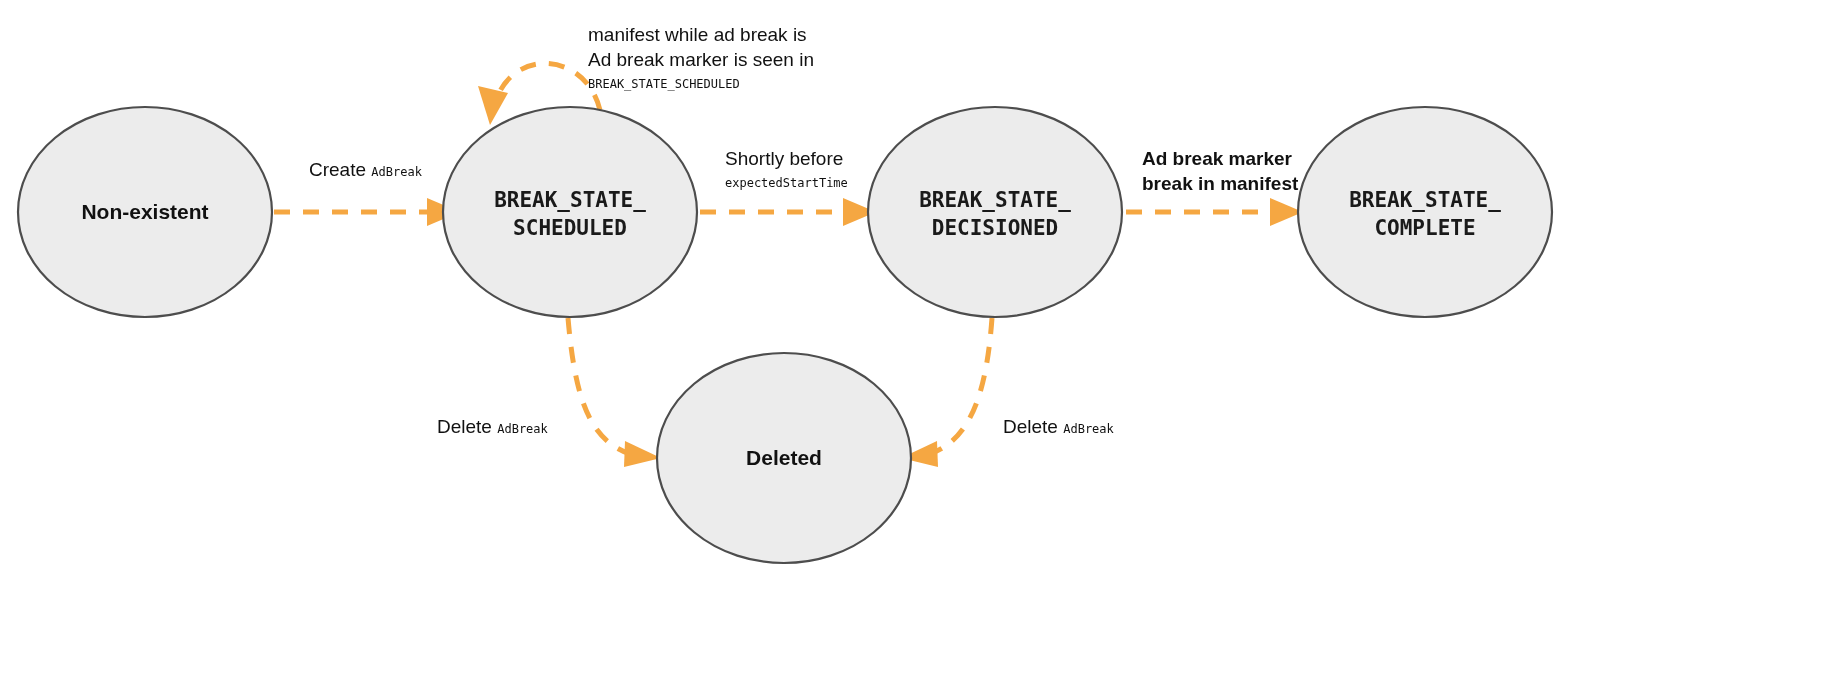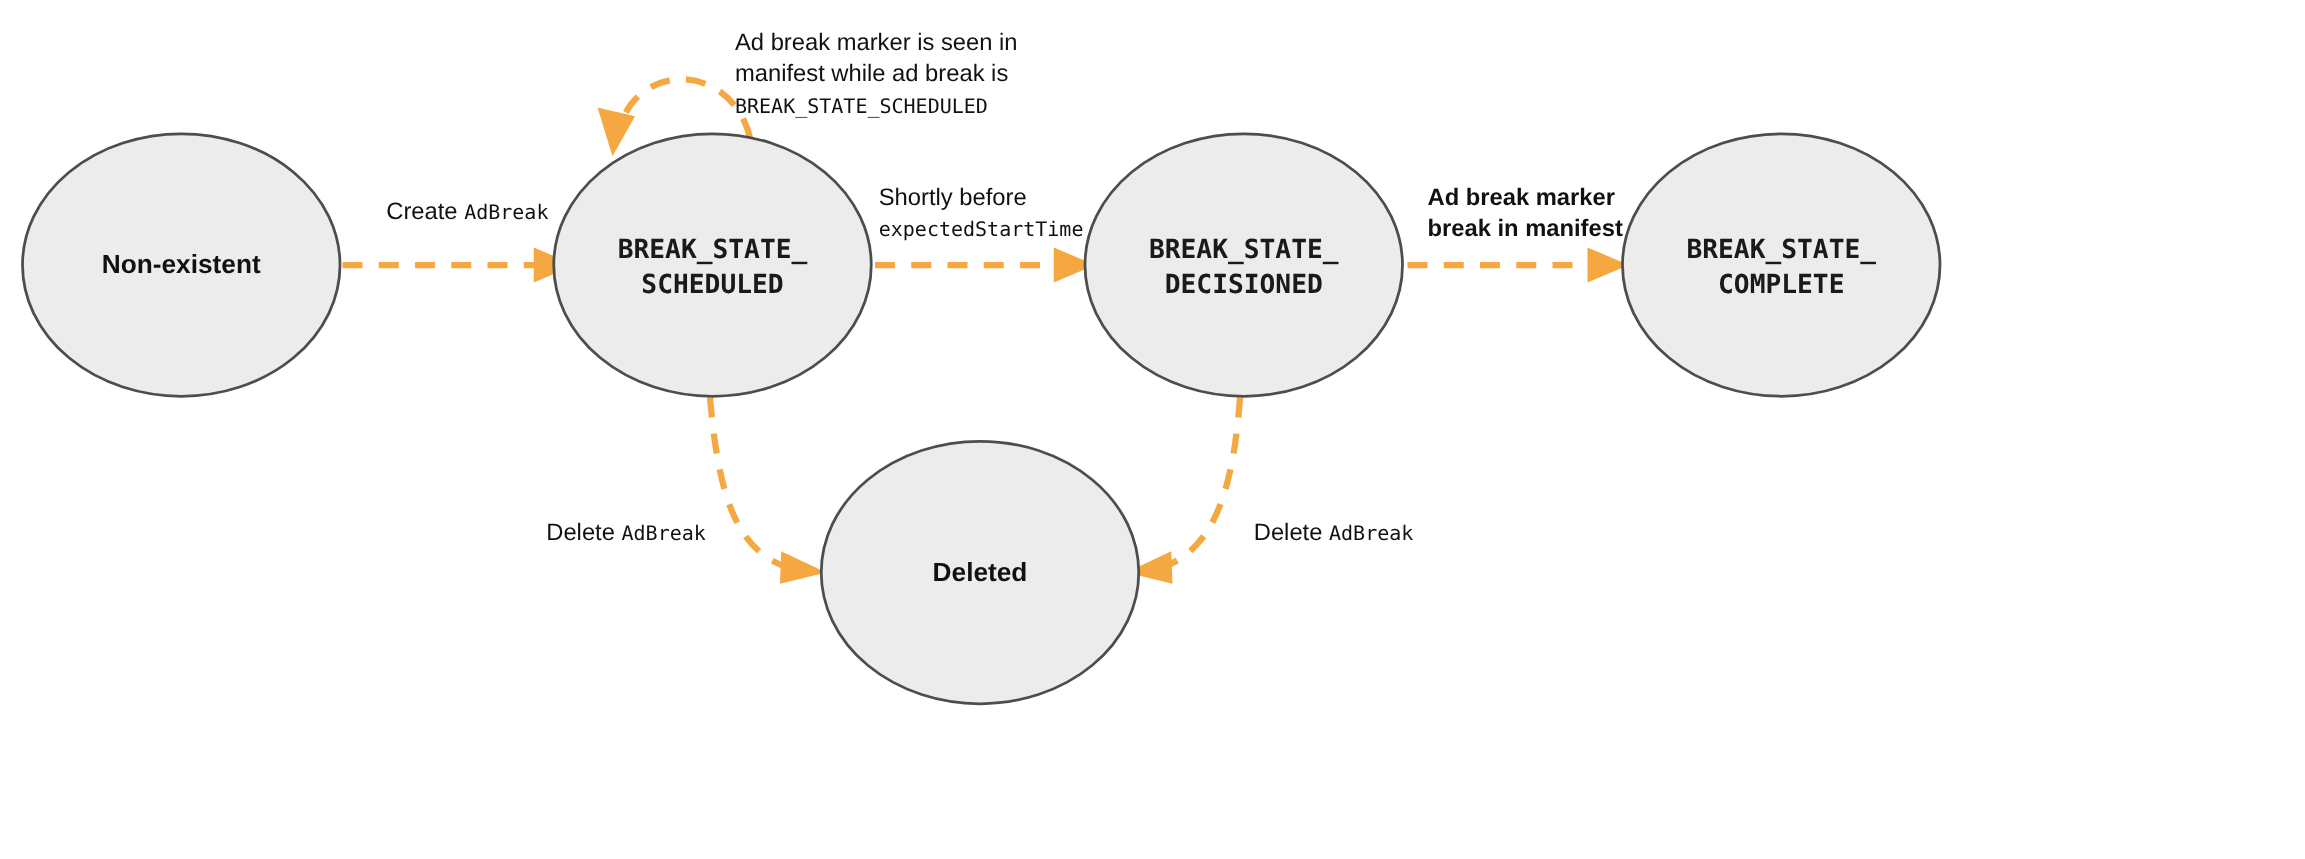--- a/index.html
+++ b/index.html
@@ -60,21 +60,21 @@
   .edge-label-block {
     position: absolute;
     font-family: "Liberation Sans", sans-serif;
     font-size: 19px;
     line-height: 25px;
     color: #111111;
     white-space: pre;
   }
   .edge-label-block .mono {
     font-family: "DejaVu Sans Mono", "Liberation Mono", monospace;
-    font-size: 16px;
+    font-size: 12px;
     letter-spacing: 0px;
   }
 </style>
 </head>
 <body>
 
 <div id="diagram-root">
 
   <svg id="diagram-svg" viewBox="0 0 1844 687" xmlns="http://www.w3.org/2000/svg">
 
@@ -133,23 +133,23 @@
 
     <g>
       <ellipse class="node-ellipse" cx="784" cy="458" rx="127" ry="105"></ellipse>
       <text class="node-label-plain" x="784" y="459">Deleted</text>
     </g>
 
   </svg>
 
   <div class="edge-label-block" style="left:292px; top:157px;margin-left:17px;"><span>Create </span><span class="mono">AdBreak</span></div>
 
-  <div class="edge-label-block" style="left:588px; top:22px;"><div>Ad break marker is seen in</div><div>manifest while ad break is</div><div class="mono">BREAK_STATE_SCHEDULED</div></div>
+  <div class="edge-label-block" style="left:588px; top:22px;"><div>manifest while ad break is</div><div>Ad break marker is seen in</div><div class="mono">BREAK_STATE_SCHEDULED</div></div>
 
-  <div class="edge-label-block" style="left:703px; top:146px;"><div>Shortly before</div><div class="mono">expectedStartTime</div></div>
+  <div class="edge-label-block" style="left:725px; top:146px;"><div>Shortly before</div><div class="mono">expectedStartTime</div></div>
 
   <div class="edge-label-block" style="left:1142px; top:146px;font-weight:bold;"><div>Ad break marker</div><div>break in manifest</div></div>
 
   <div class="edge-label-block" style="left:437px; top:414px;"><span>Delete </span><span class="mono">AdBreak</span></div>
 
   <div class="edge-label-block" style="left:1003px; top:414px;"><span>Delete </span><span class="mono">AdBreak</span></div>
 
 </div>
 
 </body></html>

